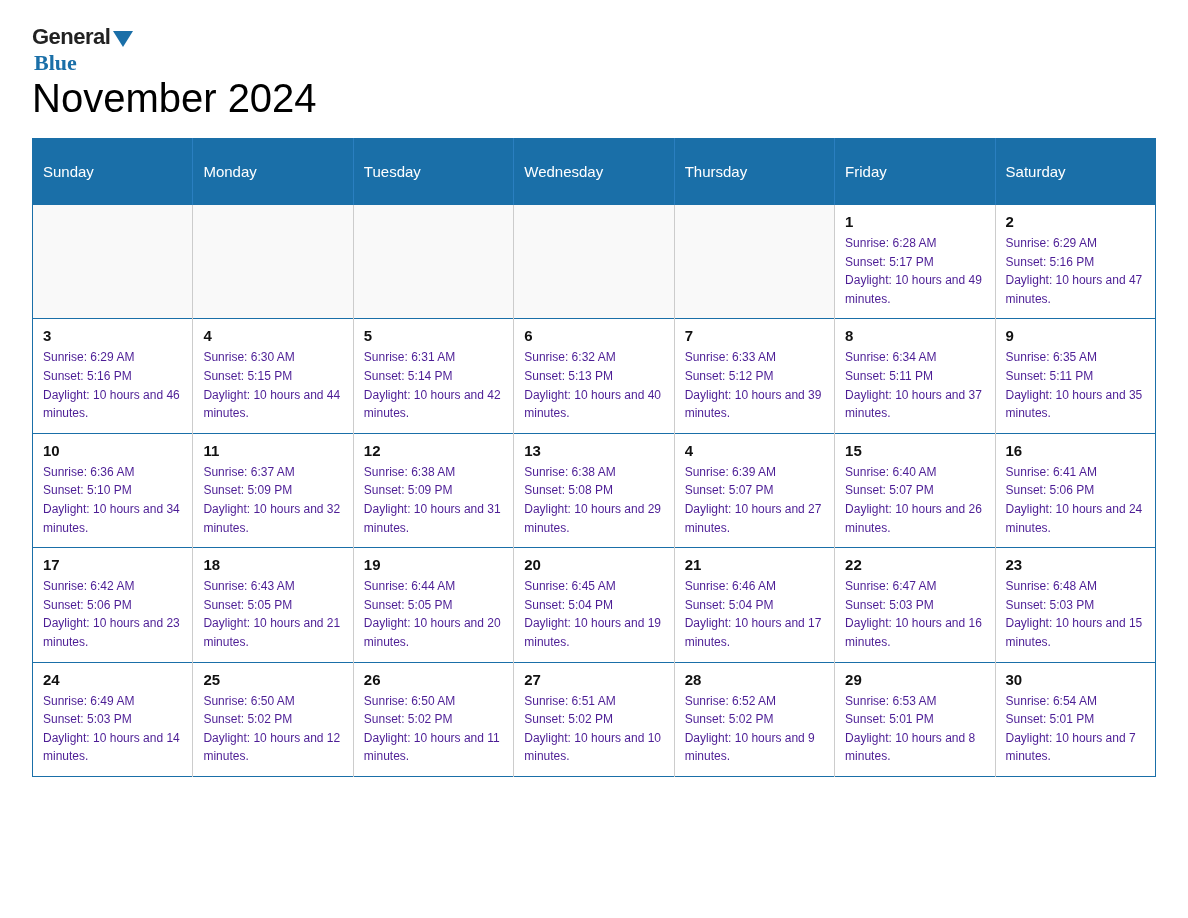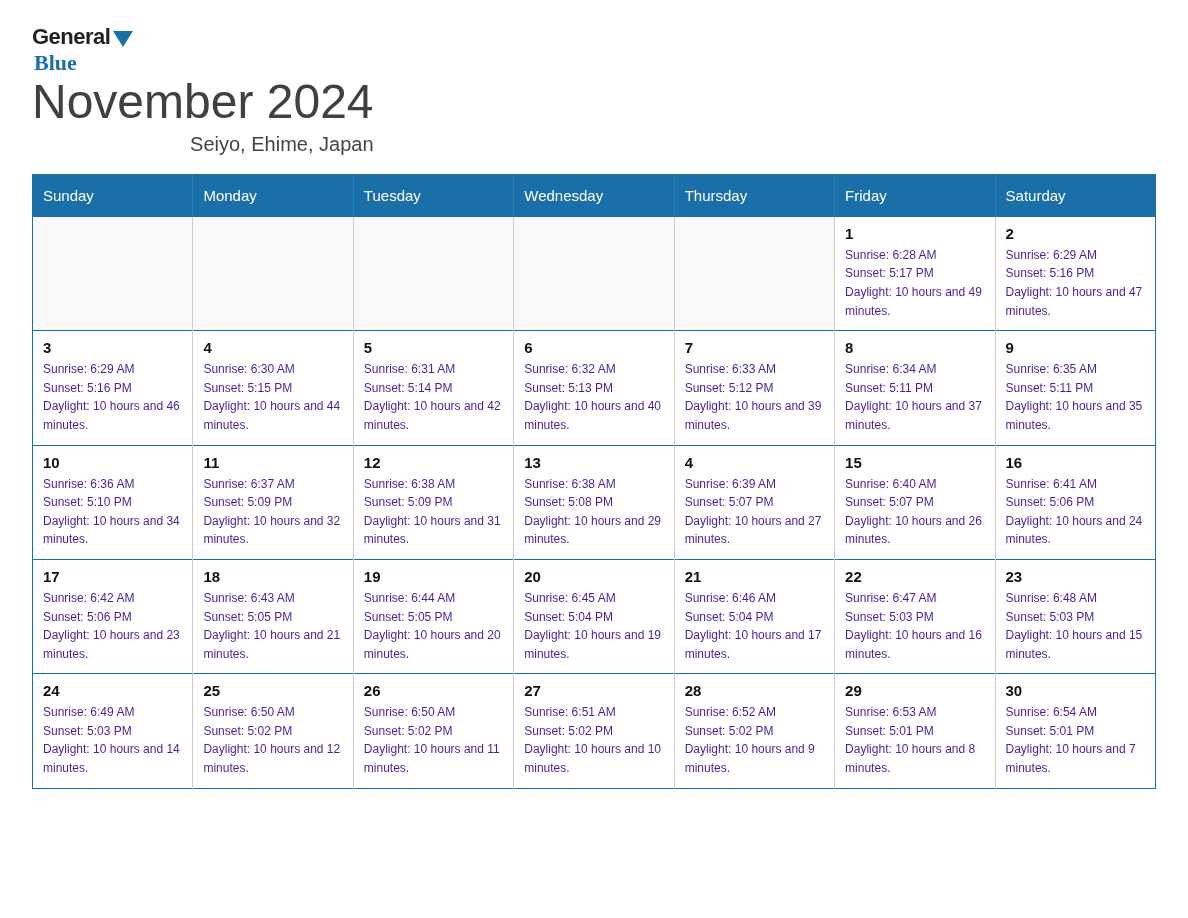--- a/index.html
+++ b/index.html
@@ -46,43 +46,43 @@
       font-size: 22px;
       font-weight: bold;
       color: #1a6fa8;
       margin-left: 2px;
       font-family: Liberation Serif, serif;
     }
     .title-block {
       text-align: right;
     }
     .month-title {
-      font-size: 48px;
+      font-size: 40px;
       font-weight: normal;
-      color: #404040;
+      color: #000000;
       line-height: 1.1;
     }
     .location-title {
       font-size: 20px;
       color: #444;
       margin-top: 4px;
     }
     .calendar {
       width: 100%;
       border-collapse: collapse;
       border: 1.5px solid #1a6fa8;
     }
     .calendar thead tr {
       background-color: #1a6fa8;
     }
     .calendar thead th {
       color: #fff;
       font-size: 15px;
       font-weight: normal;
-      padding: 12px 10px;
+      padding: 24px 10px;
       text-align: left;
       border-right: 1px solid #2a7fc0;
       width: calc(100% / 7);
     }
     .calendar thead th:last-child {
       border-right: none;
     }
     .calendar tbody tr {
       border-top: 1.5px solid #1a6fa8;
     }
@@ -119,21 +119,20 @@
 <div class="header-row">
   <div class="logo">
     <div class="logo-top">
       <span class="logo-general">General</span>
       <div class="logo-triangle"></div>
     </div>
     <span class="logo-blue">Blue</span>
   </div>
   <div class="title-block">
     <div class="month-title">November 2024</div>
-    <div class="location-title">Seiyo, Ehime, Japan</div>
   </div>
 </div>
 
 <table class="calendar">
   <thead>
     <tr>
     <th>Sunday</th>
         <th>Monday</th>
         <th>Tuesday</th>
         <th>Wednesday</th>

